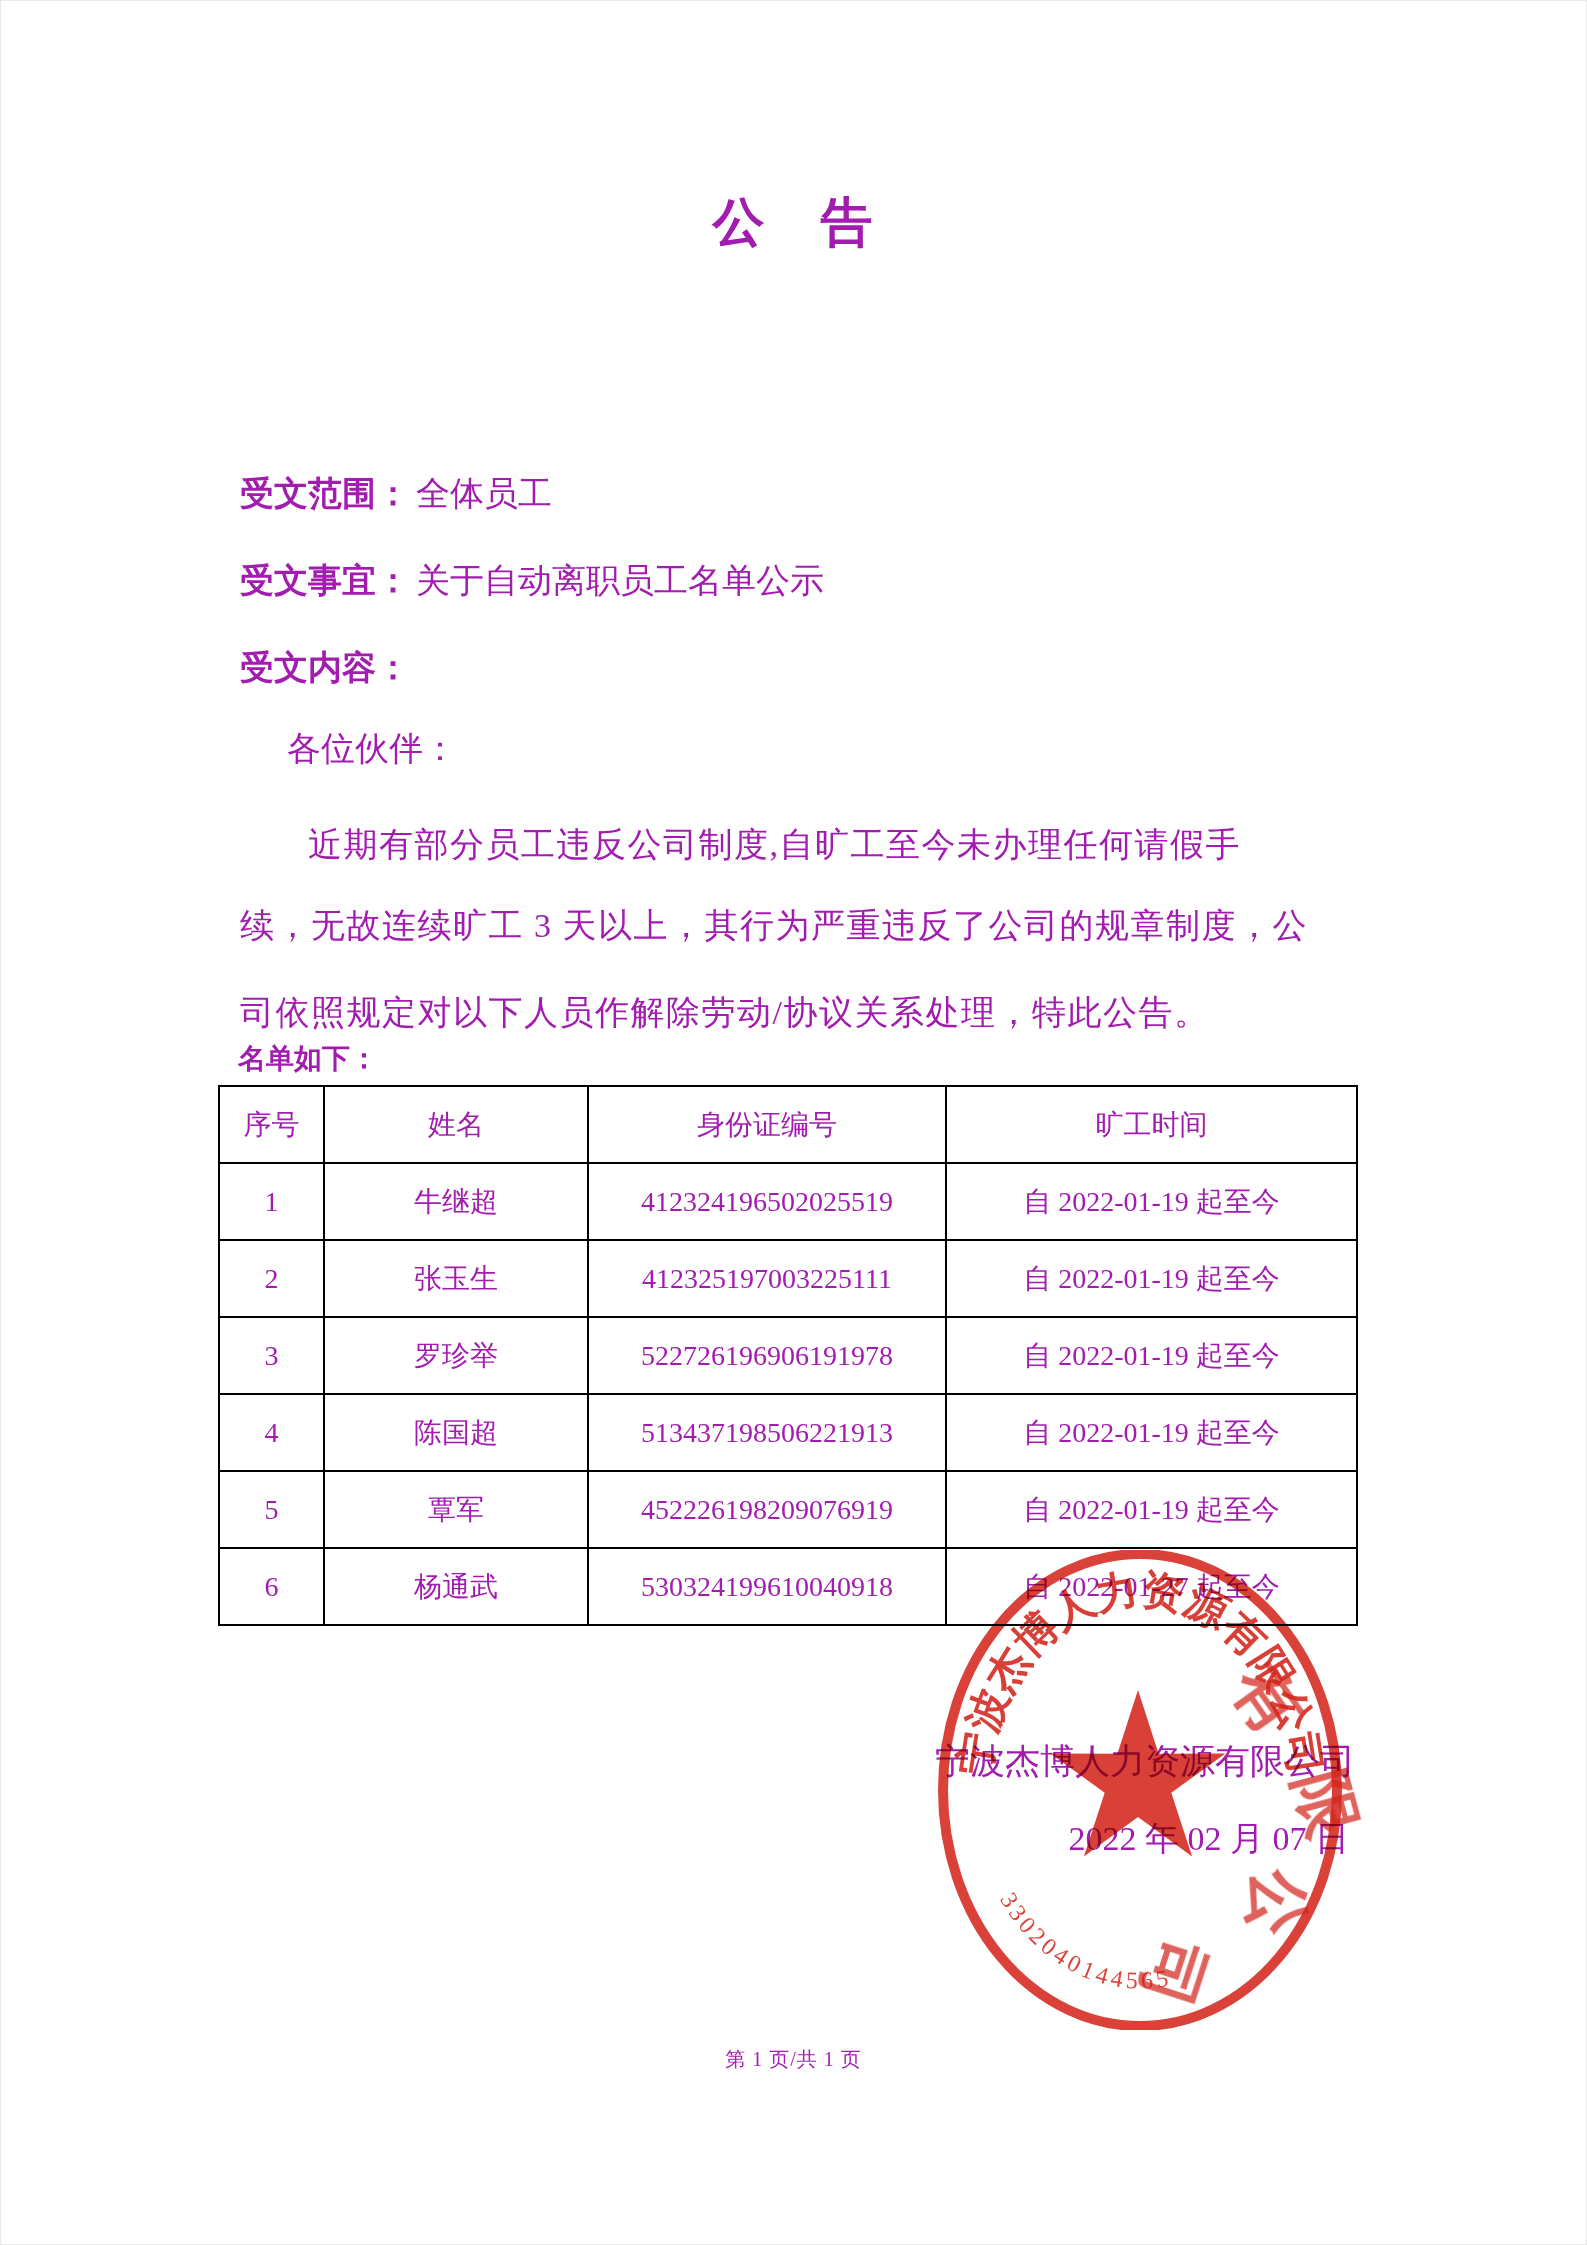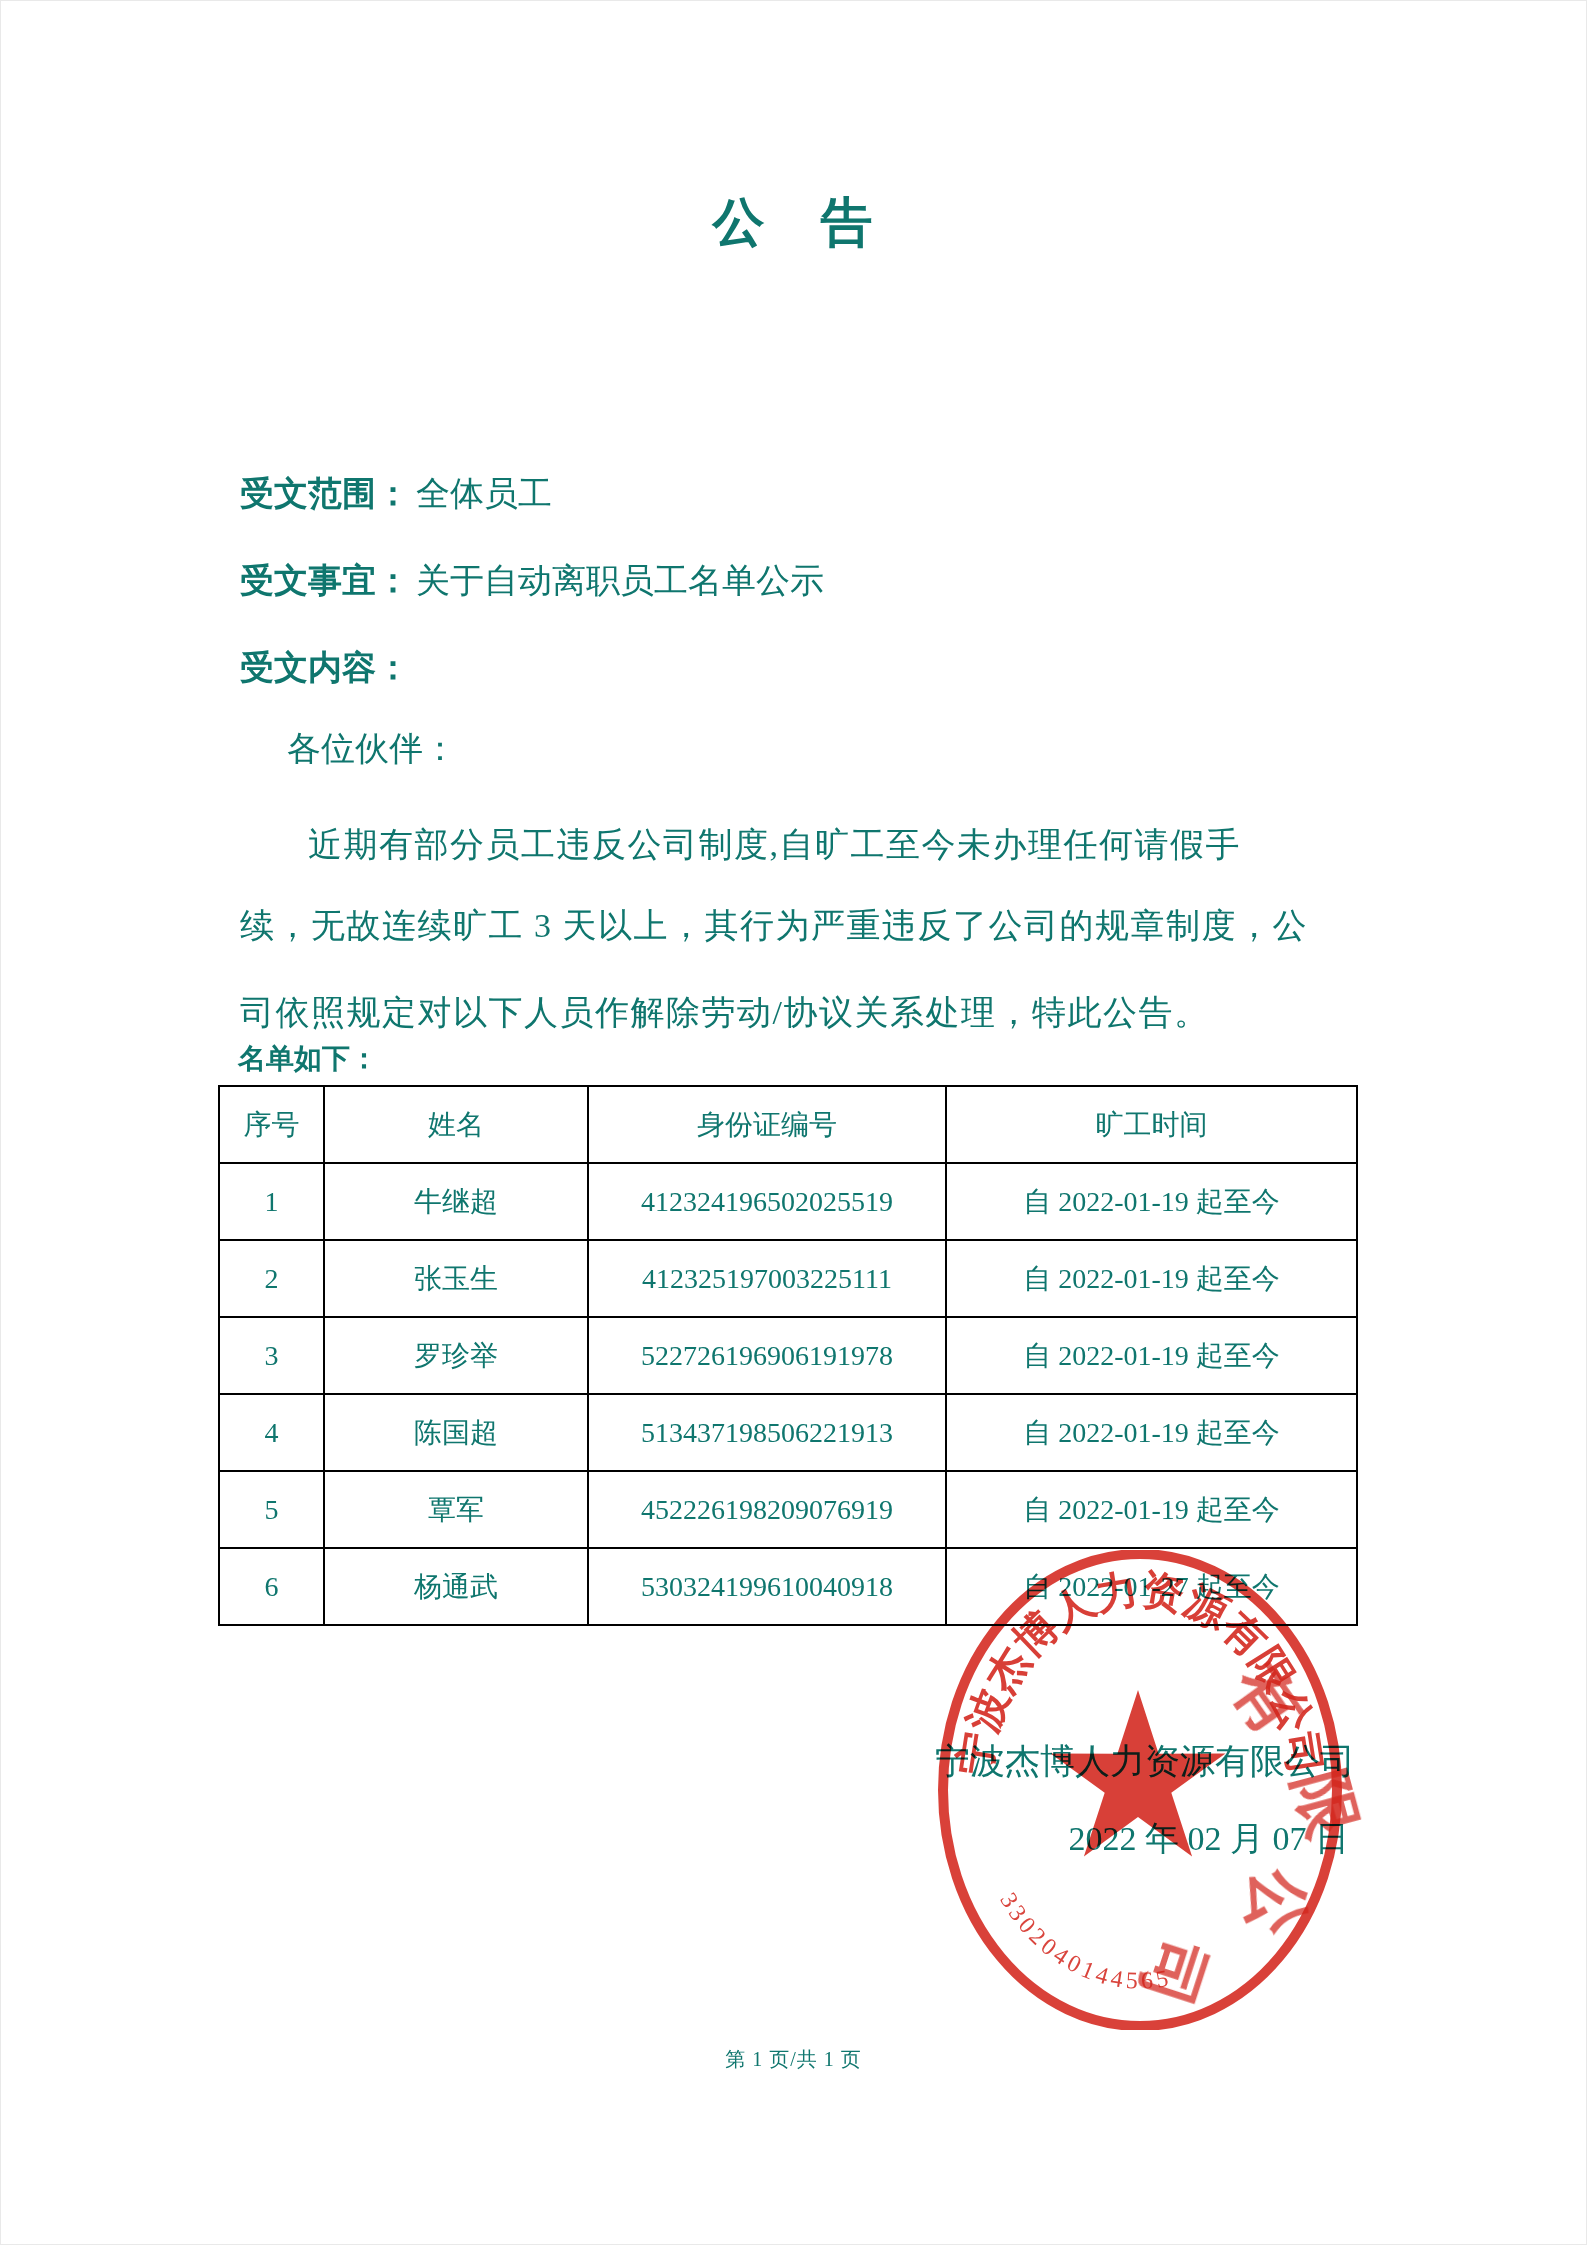--- a/index.html
+++ b/index.html
@@ -1,21 +1,21 @@
 <!DOCTYPE html>
 <html><head>
 <meta charset="utf-8">
 <style>
   html,body{margin:0;padding:0;background:#fff;}
   .page{
     position:relative;
     width:1587px;height:2245px;
     background:#ffffff;
     font-family:"Liberation Serif","DejaVu Serif",serif;
-    color:#0f766e;
+    color:#a21caf;
     overflow:hidden;
     box-shadow: inset 0 0 0 1px #e9e9e9;
   }
   .title{
     position:absolute;top:188px;left:0;width:100%;
     text-align:center;
     font-size:52px;font-weight:700;
     letter-spacing:2px;
   }
   .meta-line{

